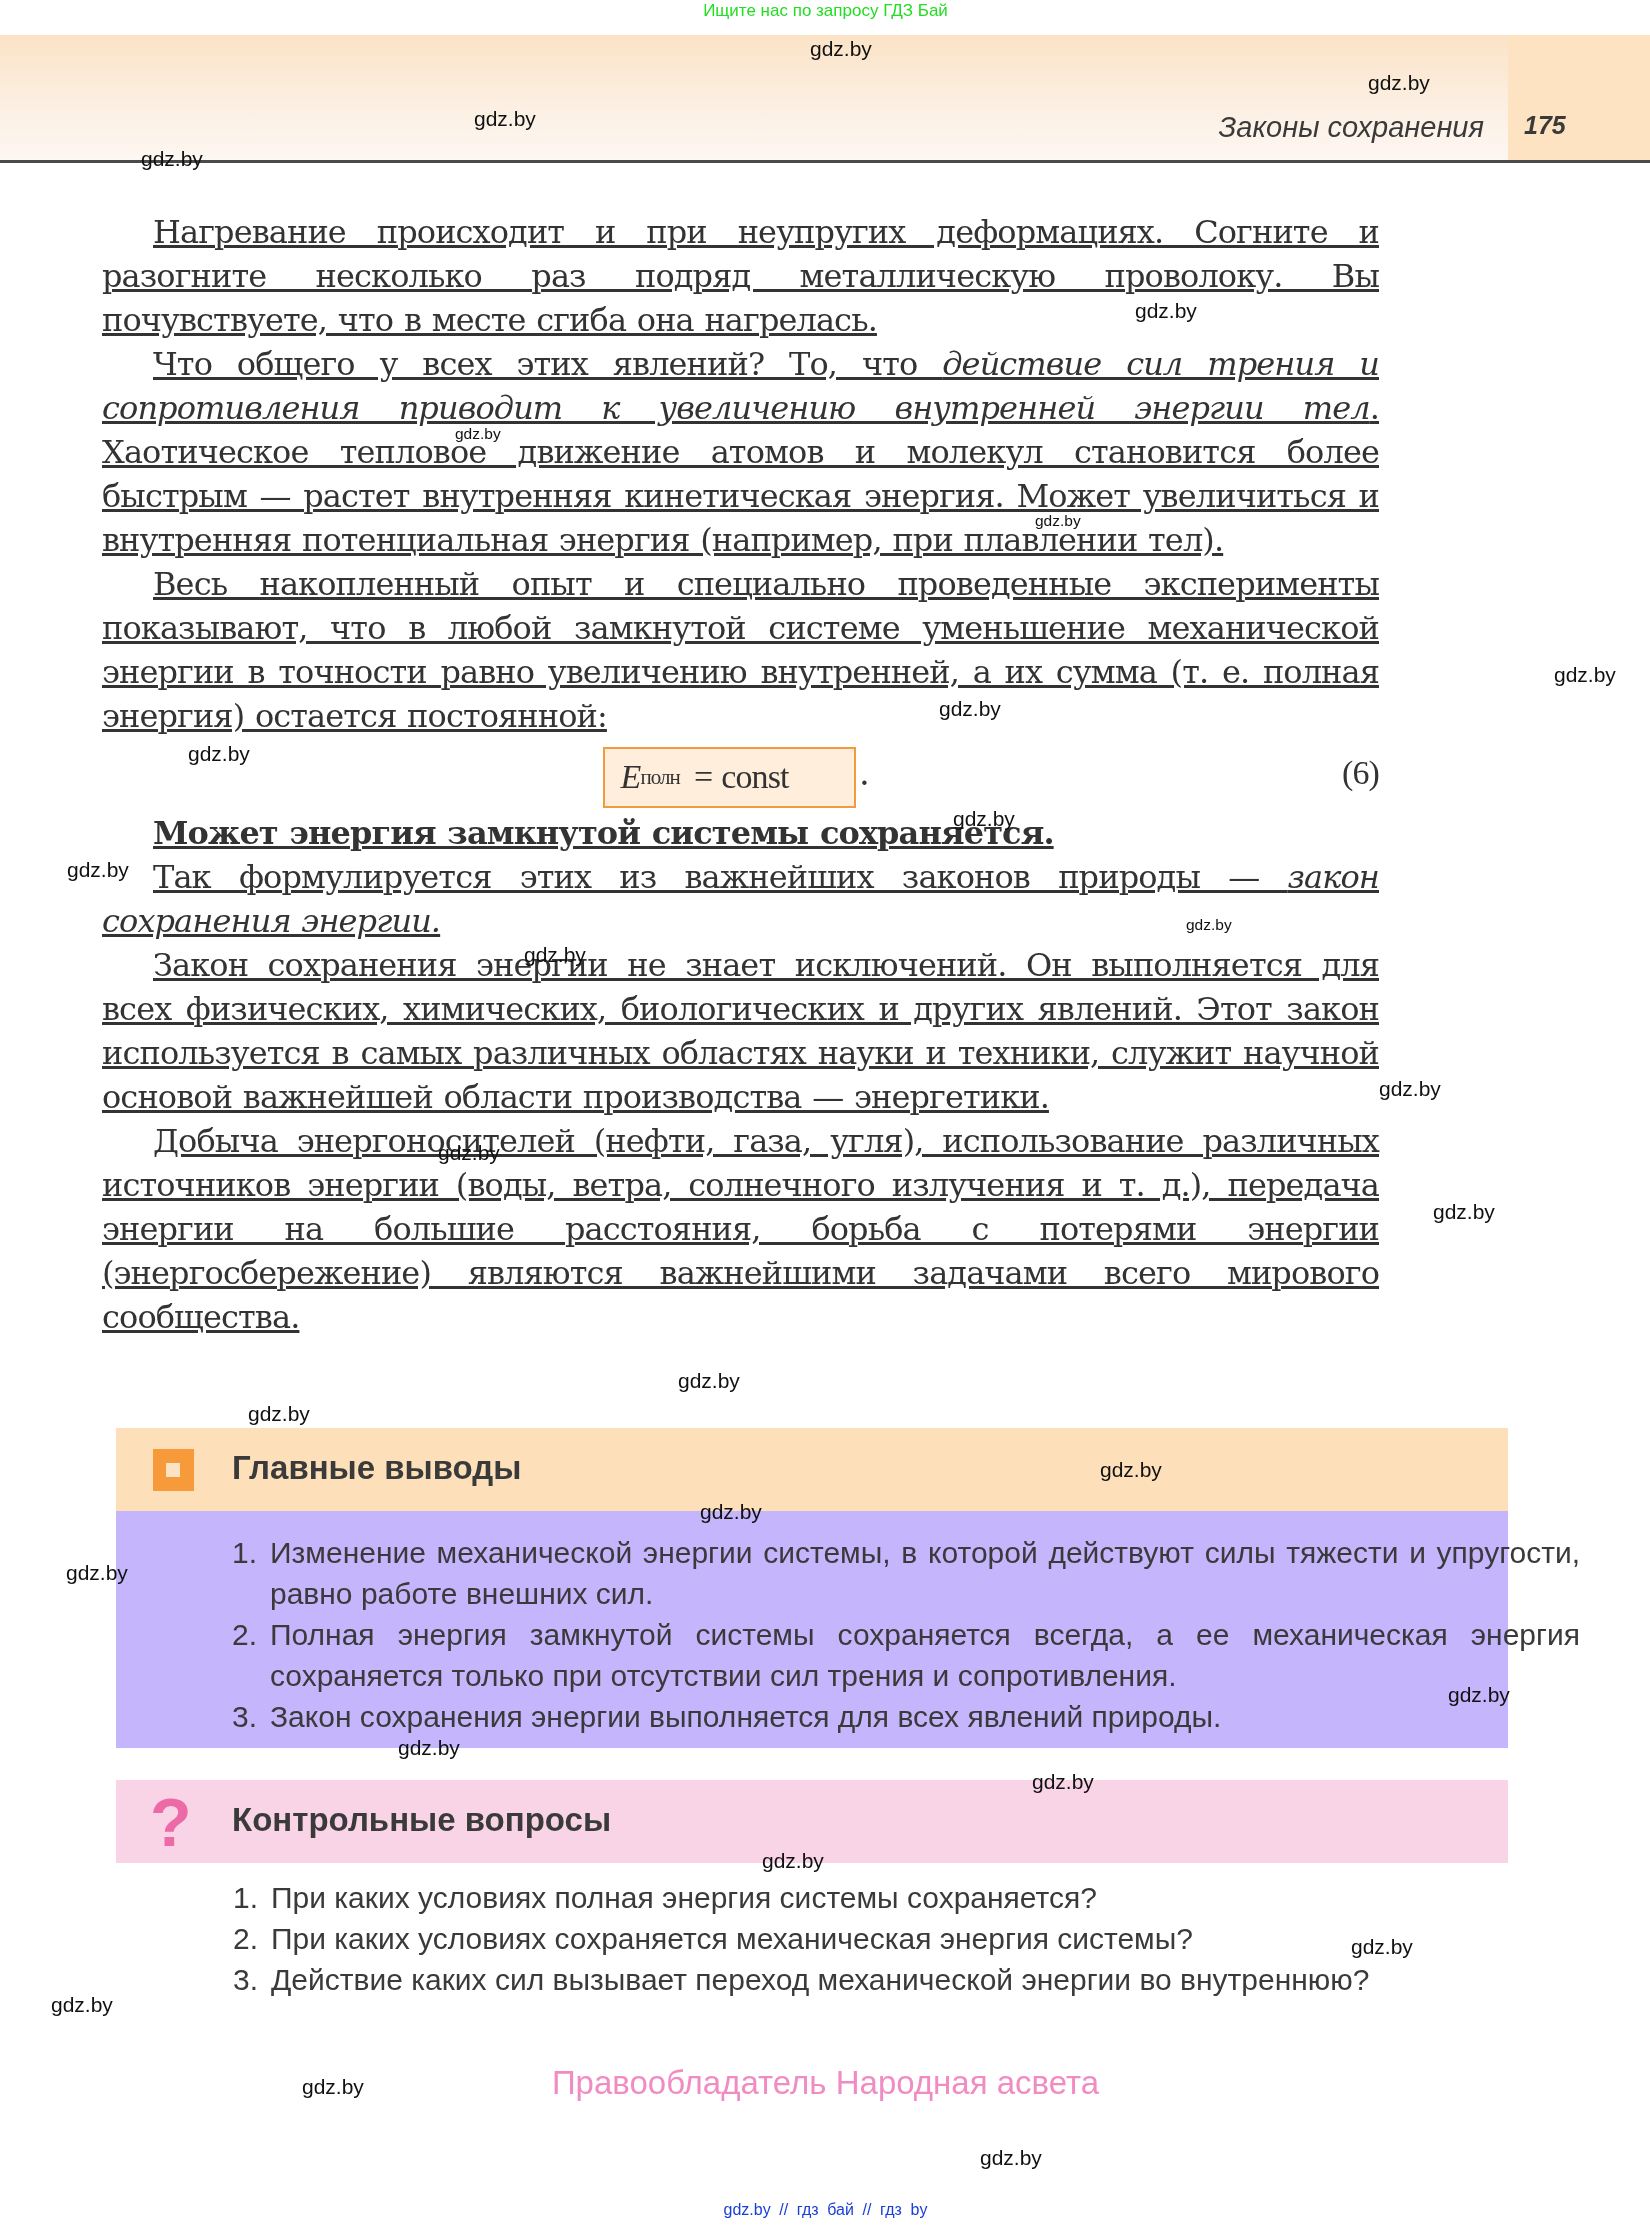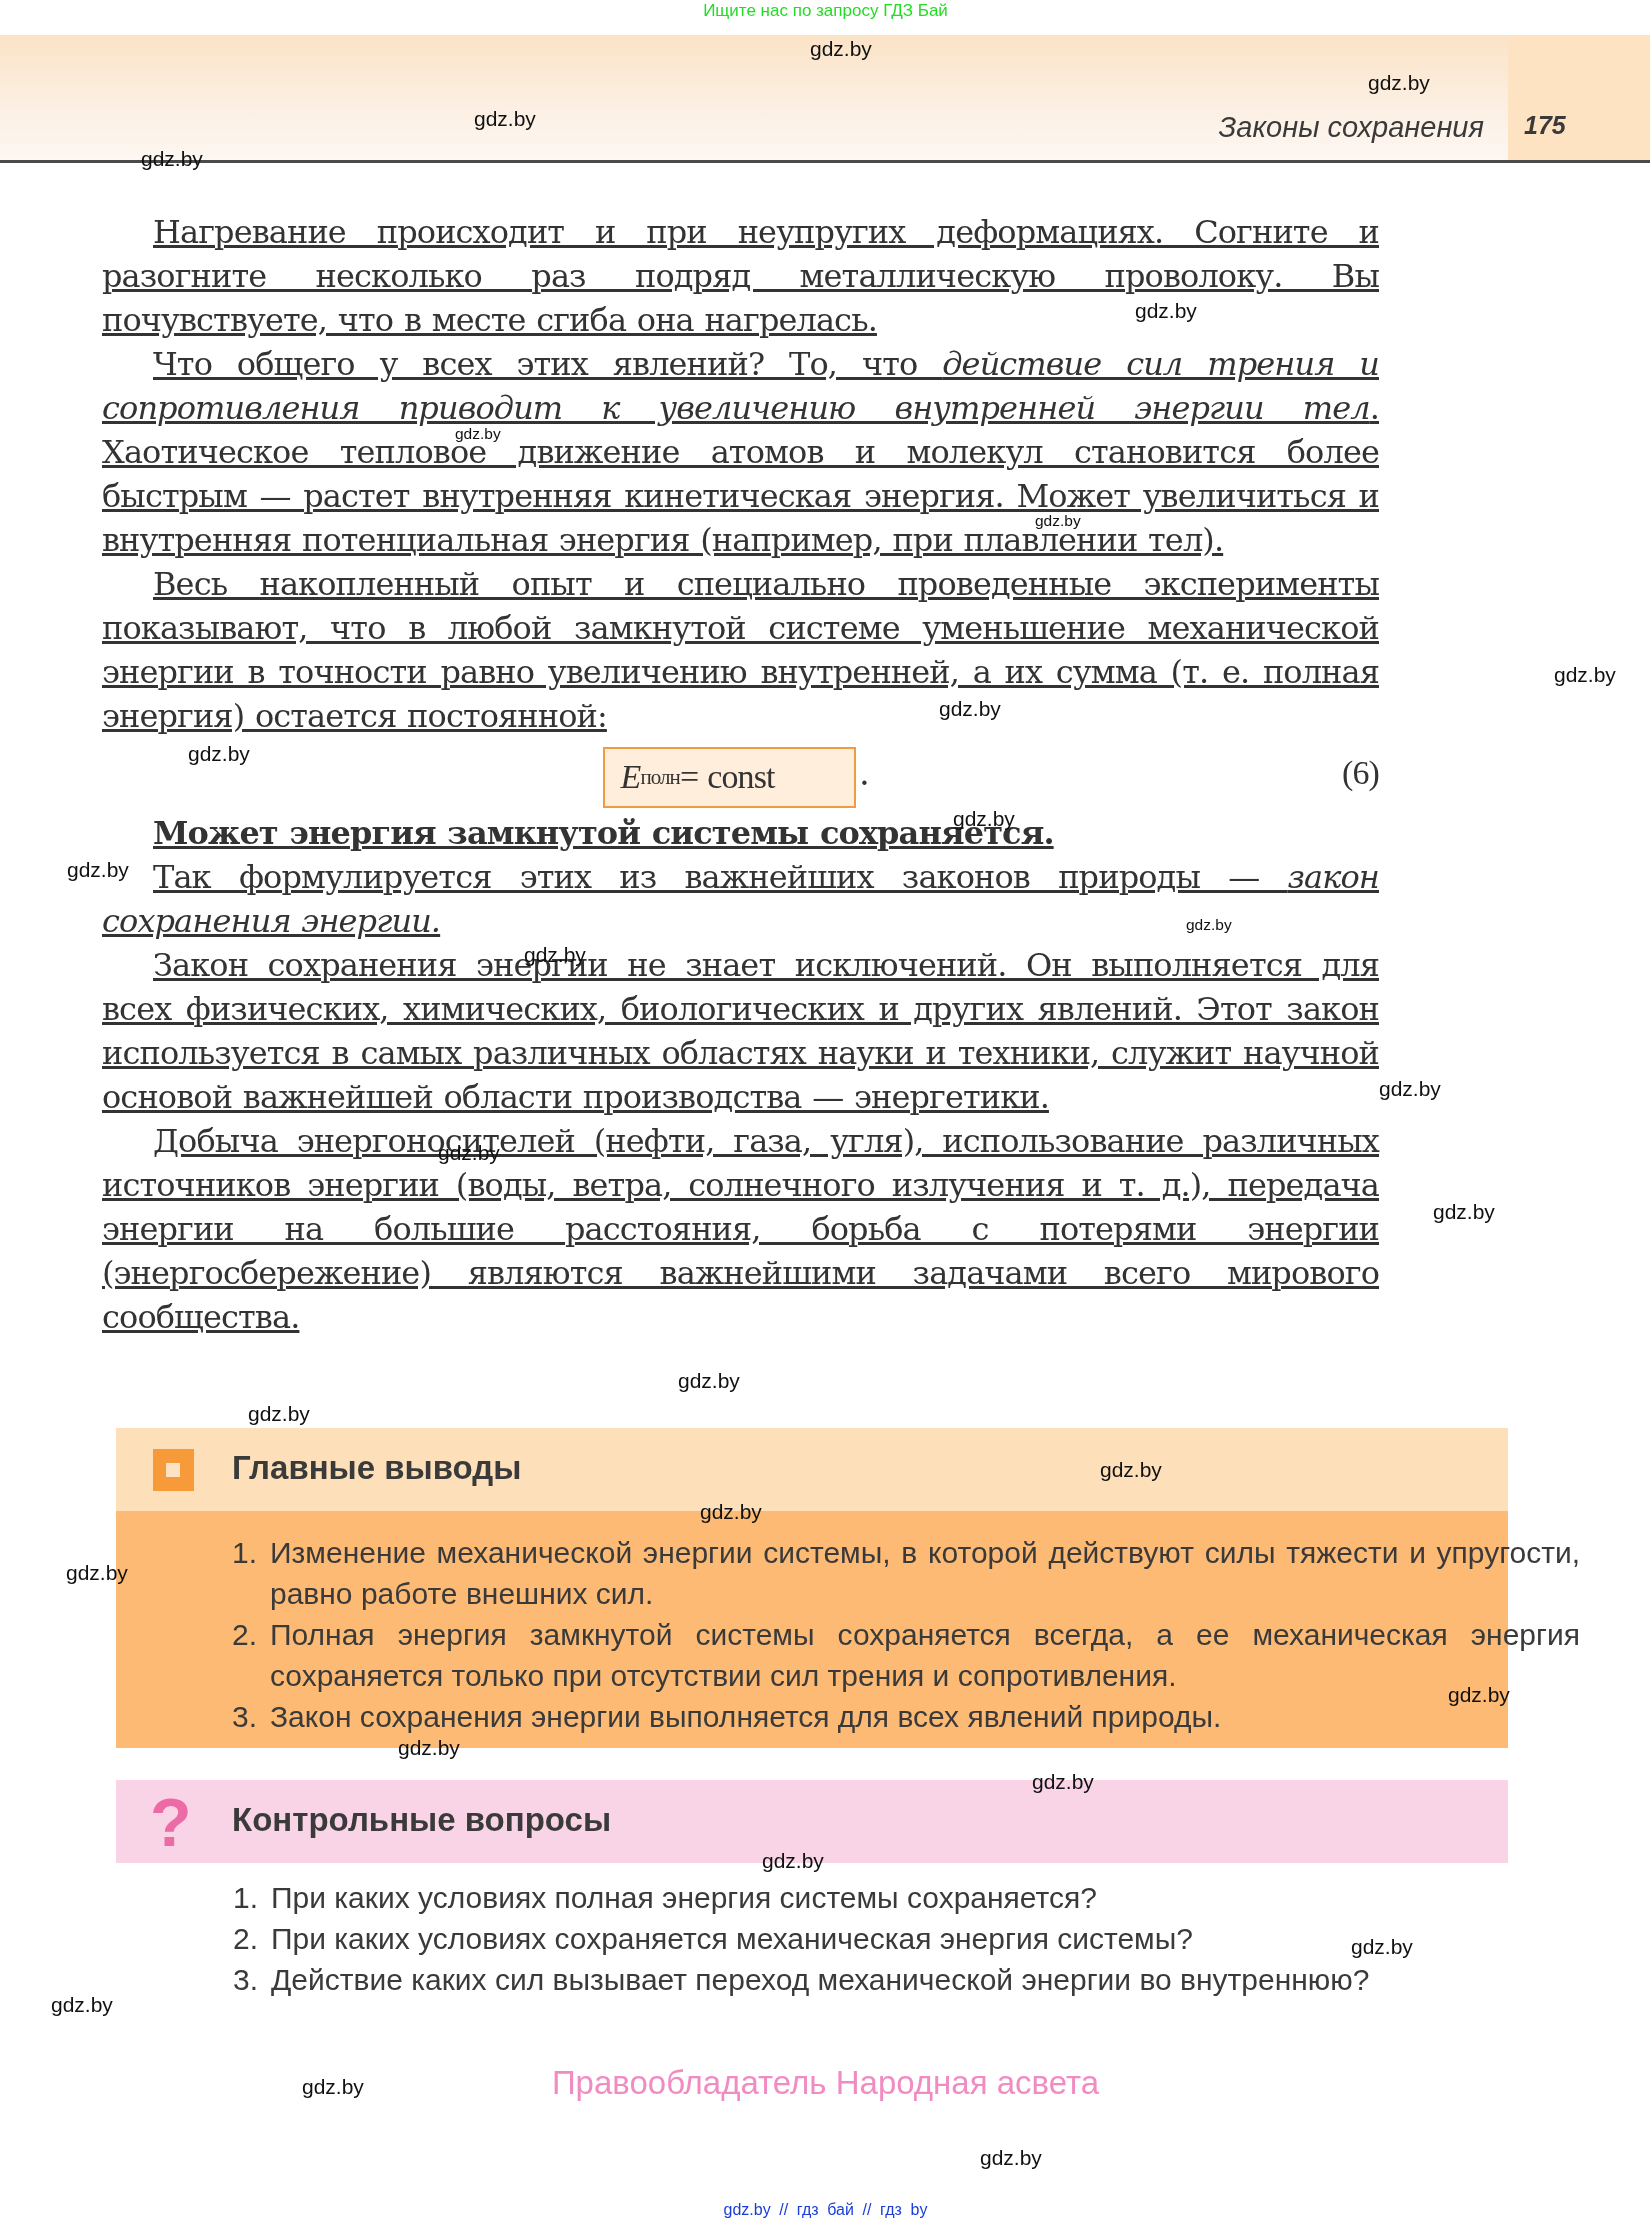--- a/index.html
+++ b/index.html
@@ -48,29 +48,29 @@
   .body-text b { font-weight: bold; }
 
   .formula-row { position: relative; height: 73px; text-indent: 0 !important; }
   .formula-box {
     position: absolute; left: 501px; top: 8.5px; width: 253px; height: 61px;
     background: #feeedb; border: 2.1px solid #f09a42; box-sizing: border-box;
     font-family: "Liberation Serif", serif; font-size: 34px; color: #333;
     display: flex; align-items: center; padding-left: 15.5px; white-space: nowrap;
   }
   .formula-box .var { font-style: italic; }
-  .formula-box sub { font-size: 21px; vertical-align: -8.5px; }
+  .formula-box sub { font-size: 21px; vertical-align: -8.5px; margin-right: 14px; }
   .formula-dot { position: absolute; left: 757px; top: 12.7px; font-size: 34px; }
   .formula-num {
     position: absolute; right: 0; top: 12.7px; font-family: "Liberation Serif", serif; font-size: 34px;
   }
 
   
   .summary {
-    position: absolute; left: 116px; top: 1428px; width: 1392px; height: 320px; background: #fdba74;
+    position: absolute; left: 116px; top: 1428px; width: 1392px; height: 320px; background: #c4b5fd;
   }
   .summary-head {
     position: absolute; left: 0; top: 0; width: 100%; height: 83px; background: #fde0ba;
   }
   .summary-icon {
     position: absolute; left: 37px; top: 20.5px; width: 41px; height: 42px; background: #f79a39;
   }
   .summary-icon::after {
     content: ""; position: absolute; left: 13.4px; top: 14px; width: 14px; height: 14px; background: #fde3c3;
   }

